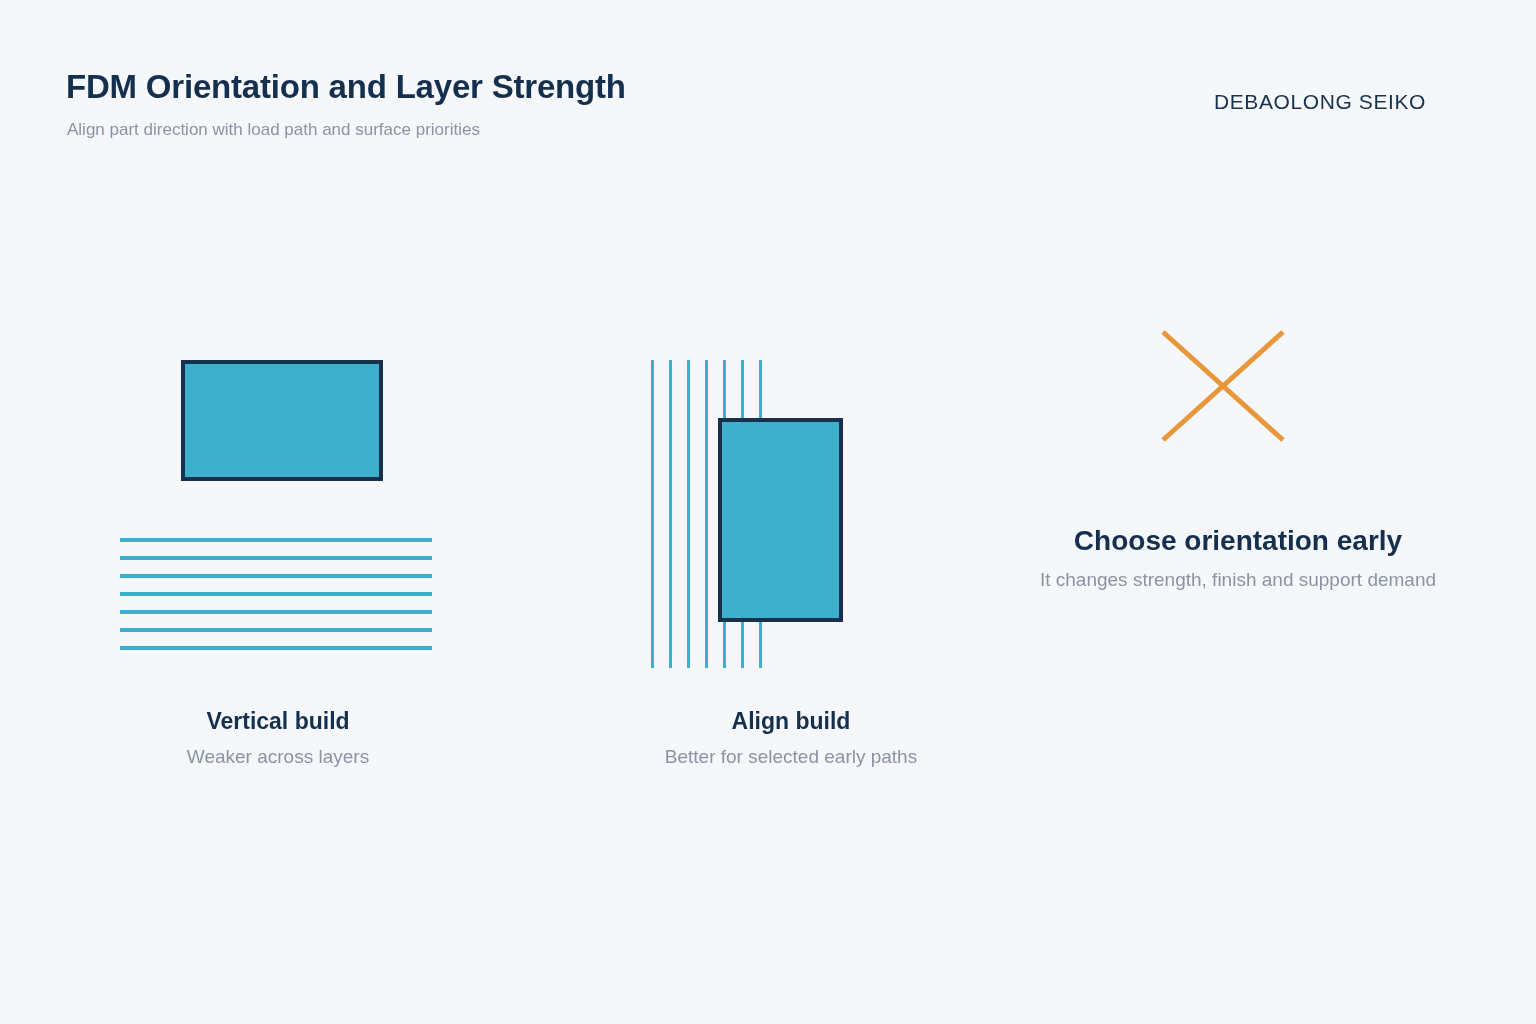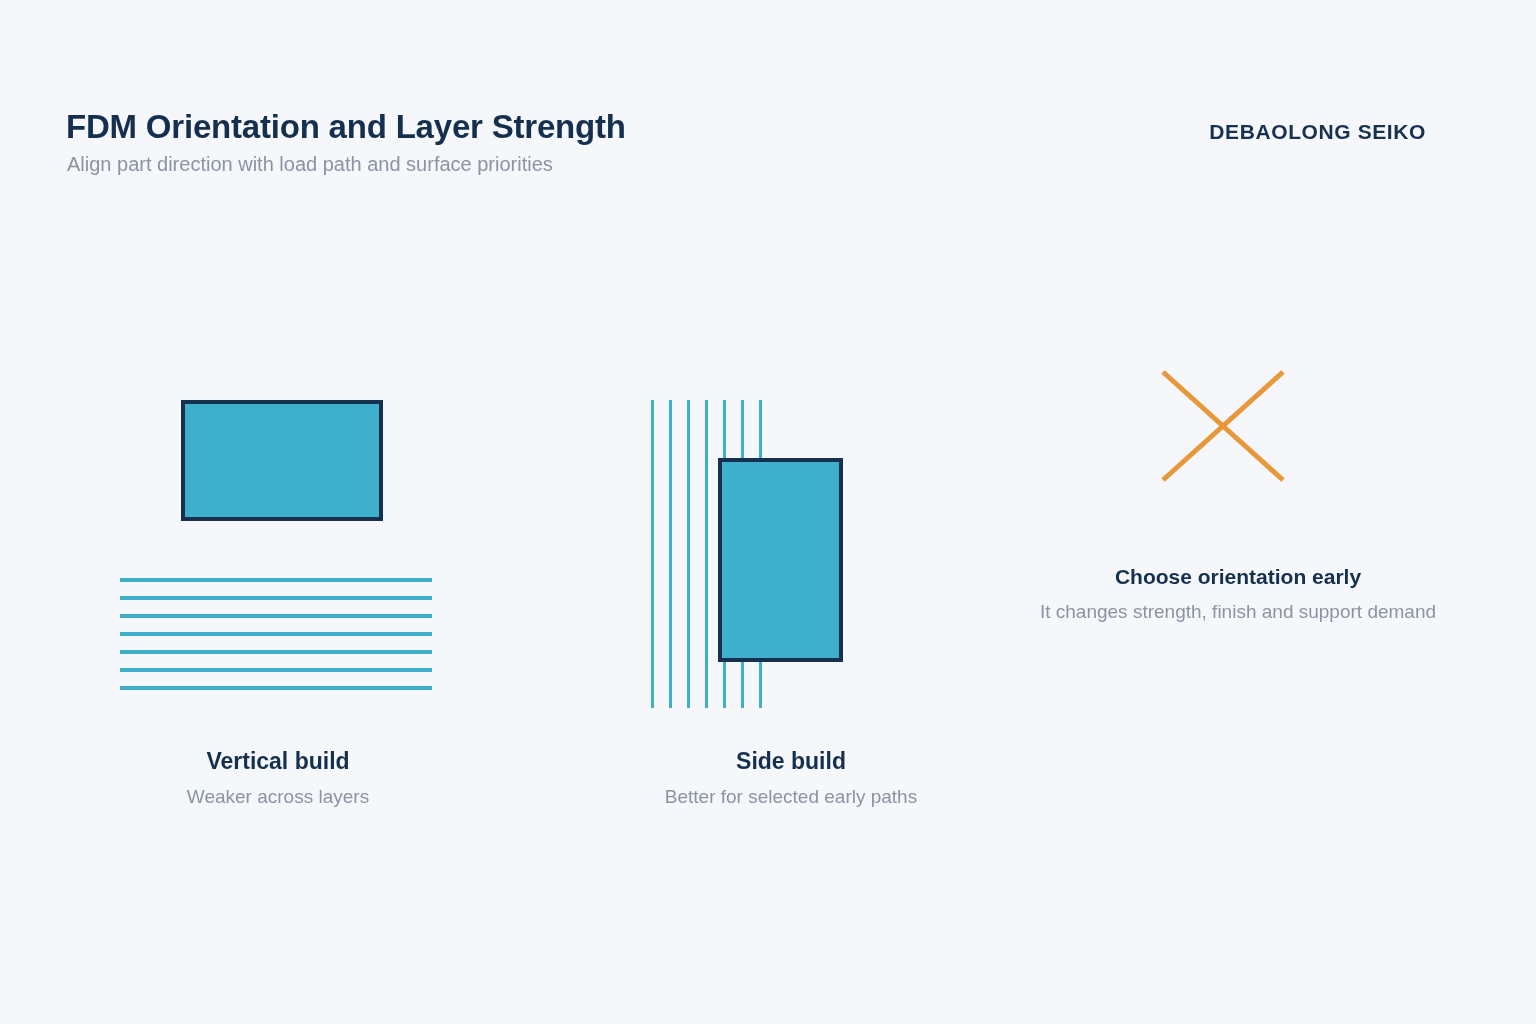--- a/index.html
+++ b/index.html
@@ -12,48 +12,47 @@
     background: #f5f7fa;
     font-family: "Liberation Sans", sans-serif;
     overflow: hidden;
     position: relative;
   }
   .slide {
     position: absolute;
     inset: 0;
     width: 1536px;
     height: 820px;
-    margin-top: 40px;
   }
 
   
   .header-title {
     position: absolute;
     left: 66px;
     top: 68px;
     font-size: 33px;
     font-weight: bold;
     color: #15304f;
     letter-spacing: -0.2px;
     white-space: nowrap;
   }
   .header-subtitle {
     position: absolute;
     left: 67px;
-    top: 113px;
-    font-size: 20px;
+    top: 120px;
+    font-size: 17px;
     color: #8b94a3;
     white-space: nowrap;
   }
   .brand {
     position: absolute;
     right: 110px;
-    top: 80px;
+    top: 90px;
     font-size: 21px;
-    font-weight: bold;
+    font-weight: normal;
     color: #17314f;
     letter-spacing: 0.6px;
     white-space: nowrap;
   }
 
   
   .panel-vertical-figure {
     position: absolute;
     left: 0;
     top: 0;
@@ -154,21 +153,21 @@
     height: 112px;
   }
   .callout-text {
     position: absolute;
     left: 0;
     top: 205px;
     width: 512px;
     text-align: center;
   }
   .callout-title {
-    font-size: 21px;
+    font-size: 28px;
     font-weight: bold;
     color: #15304f;
     white-space: nowrap;
   }
   .callout-sub {
     margin-top: 12px;
     font-size: 19px;
     color: #8b94a3;
     white-space: nowrap;
     text-align: center;
@@ -208,21 +207,21 @@
       <div class="layer-line-v" style="left:36px"></div>
       <div class="layer-line-v" style="left:54px"></div>
       <div class="layer-line-v" style="left:72px"></div>
       <div class="layer-line-v" style="left:90px"></div>
       <div class="layer-line-v" style="left:108px"></div>
     </div>
     <div class="block-vertical"></div>
   </div>
 
   <div class="caption caption-side">
-    <div class="caption-title">Side build</div>
+    <div class="caption-title">Align build</div>
     <div class="caption-sub">Better for selected early paths</div>
   </div>
 
   <div class="callout">
     <svg class="x-mark" viewBox="0 0 124 112">
       <line x1="2" y1="2" x2="122" y2="110" stroke="#e8983b" stroke-width="5"></line>
       <line x1="122" y1="2" x2="2" y2="110" stroke="#e8983b" stroke-width="5"></line>
     </svg>
     <div class="callout-text">
       <div class="callout-title">Choose orientation early</div>

